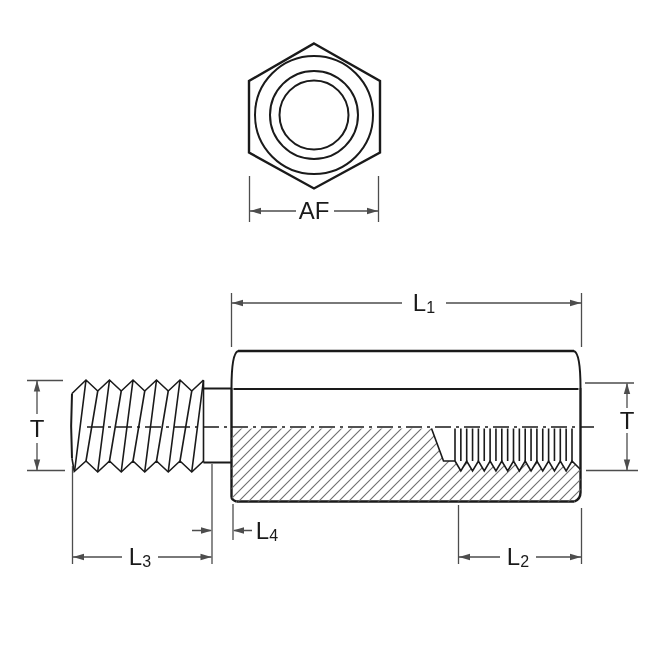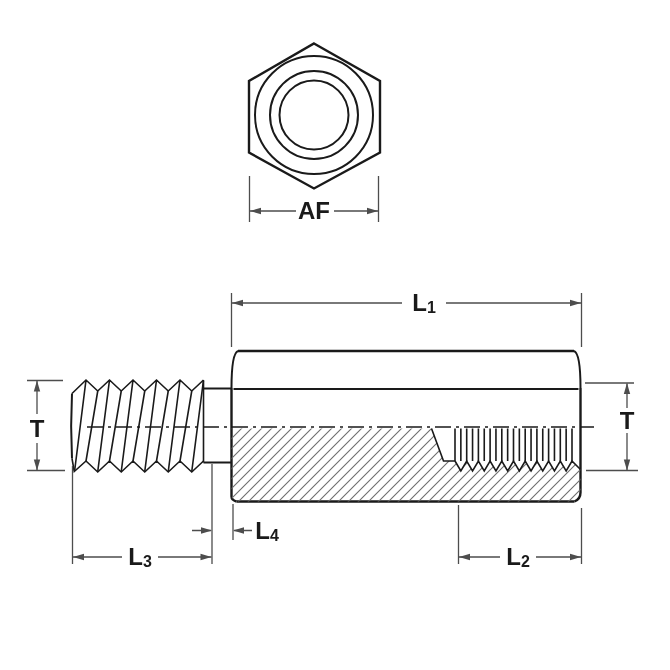--- a/index.html
+++ b/index.html
@@ -2,21 +2,21 @@
 <html style="--outline: #1a1a1a; --dimension: #4d4d4d; --hatch: #6e6e6e; --background: #ffffff;"><head>
 <meta charset="utf-8">
 <style>
   :root{
     --outline:#1a1a1a;
     --dimension:#4d4d4d;
     --hatch:#6e6e6e;
     --background:#ffffff;
   }
   html,body{margin:0;padding:0;background:var(--background);}
-  .canvas{width:670px;height:585px;background:var(--background);font-weight:bold;}
+  .canvas{width:670px;height:585px;background:var(--background);}
   svg{display:block;}
   svg text{
     font-family:"Liberation Sans","DejaVu Sans",sans-serif;
     fill:var(--outline);
     font-size:24px;
   }
   .sub{font-size:16px;}
   .ol{stroke:var(--outline);fill:none;}
   .w25{stroke-width:2.4;}
   .w2{stroke-width:2;}

